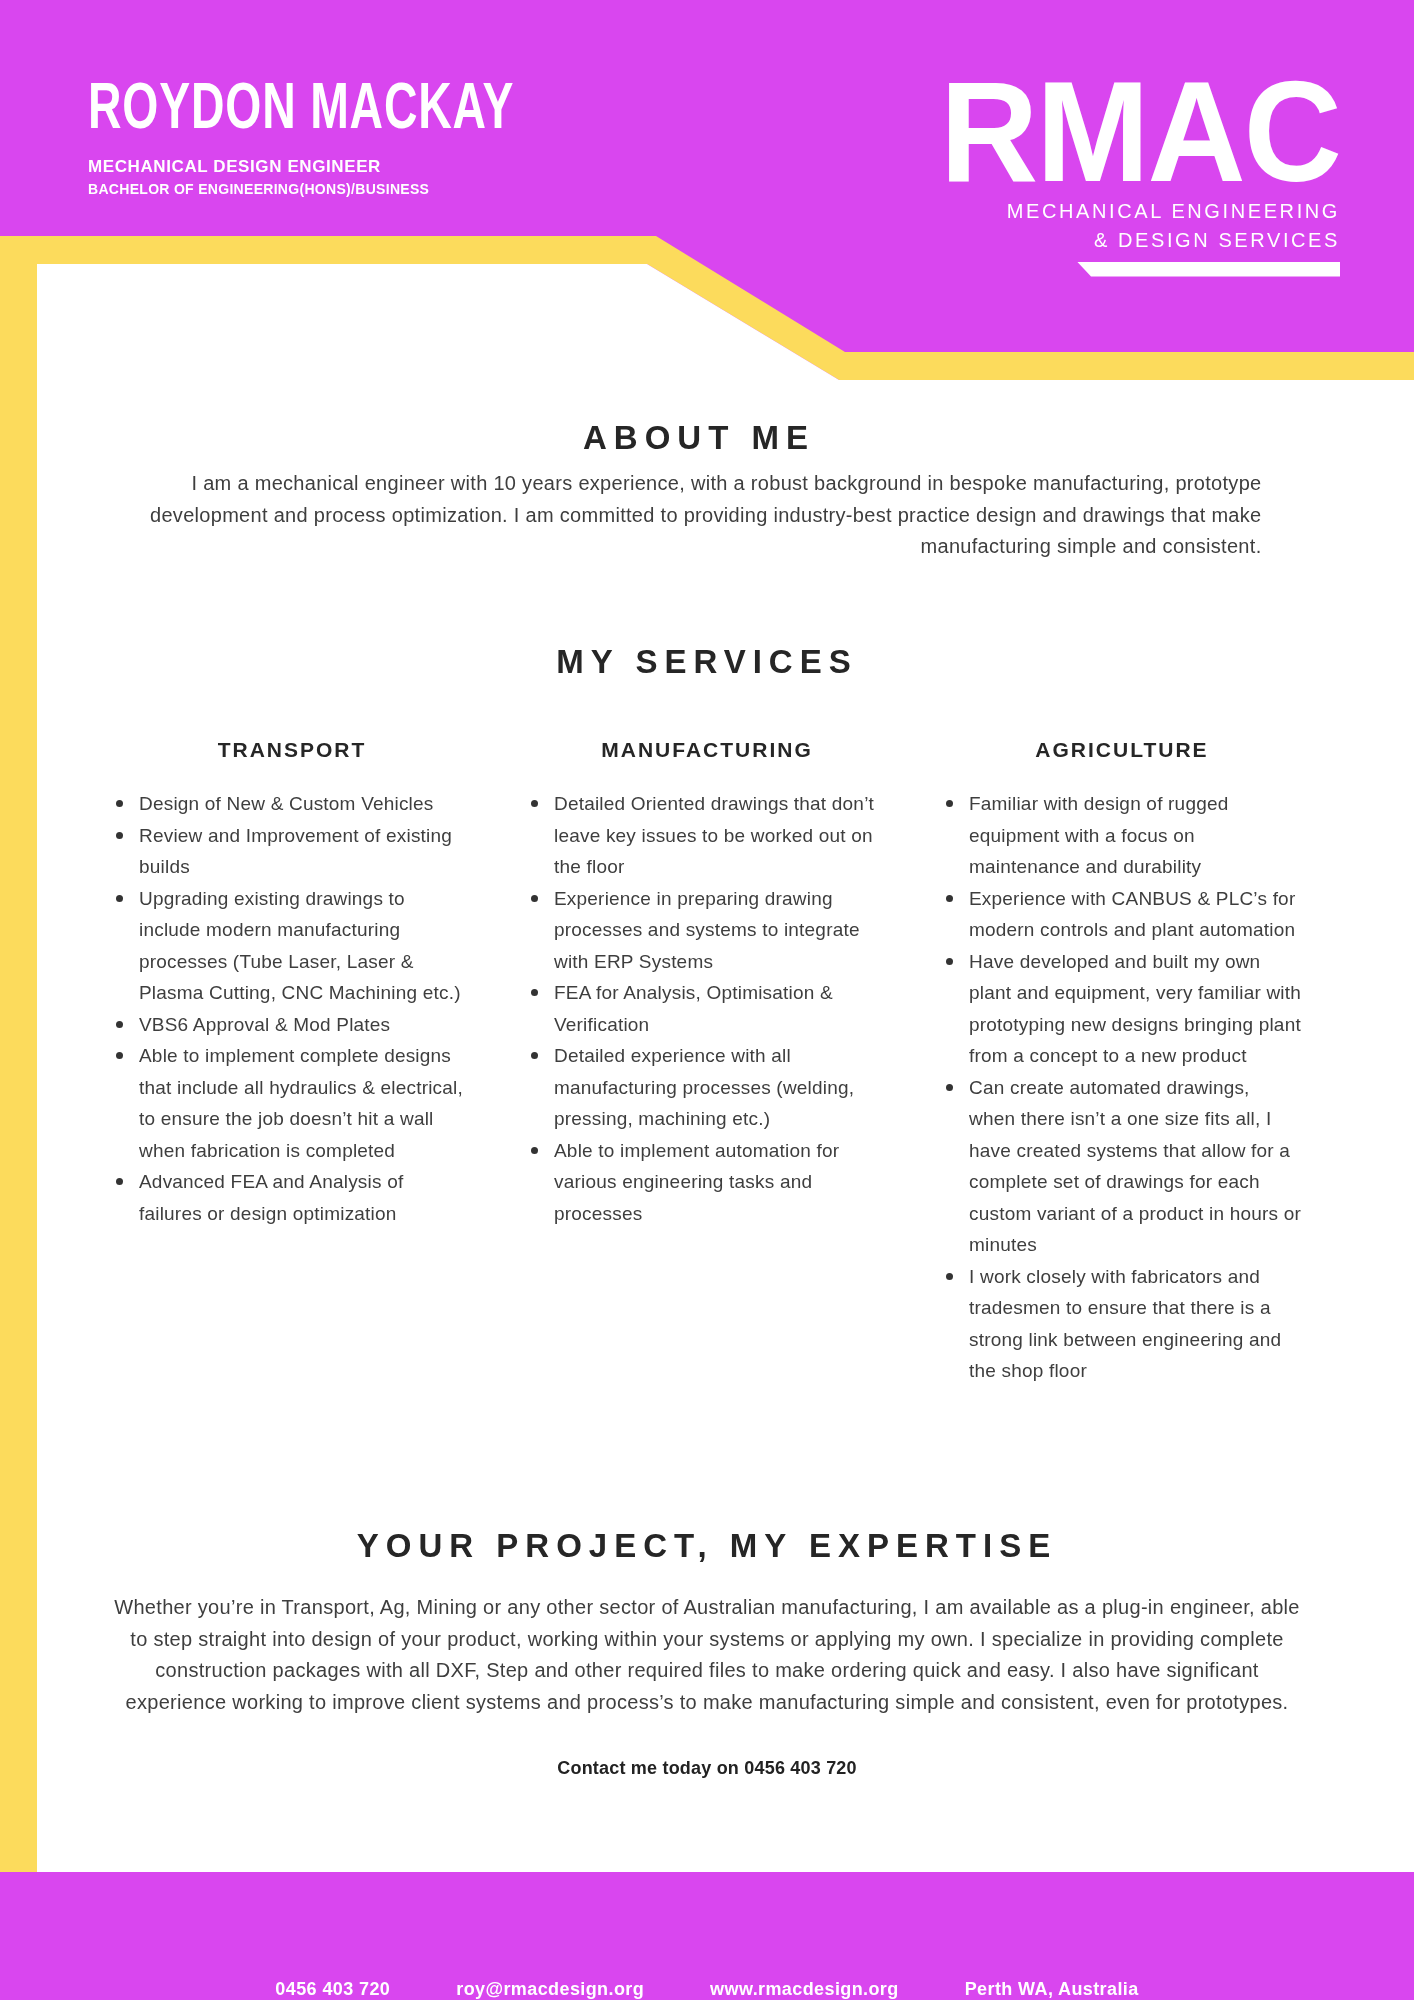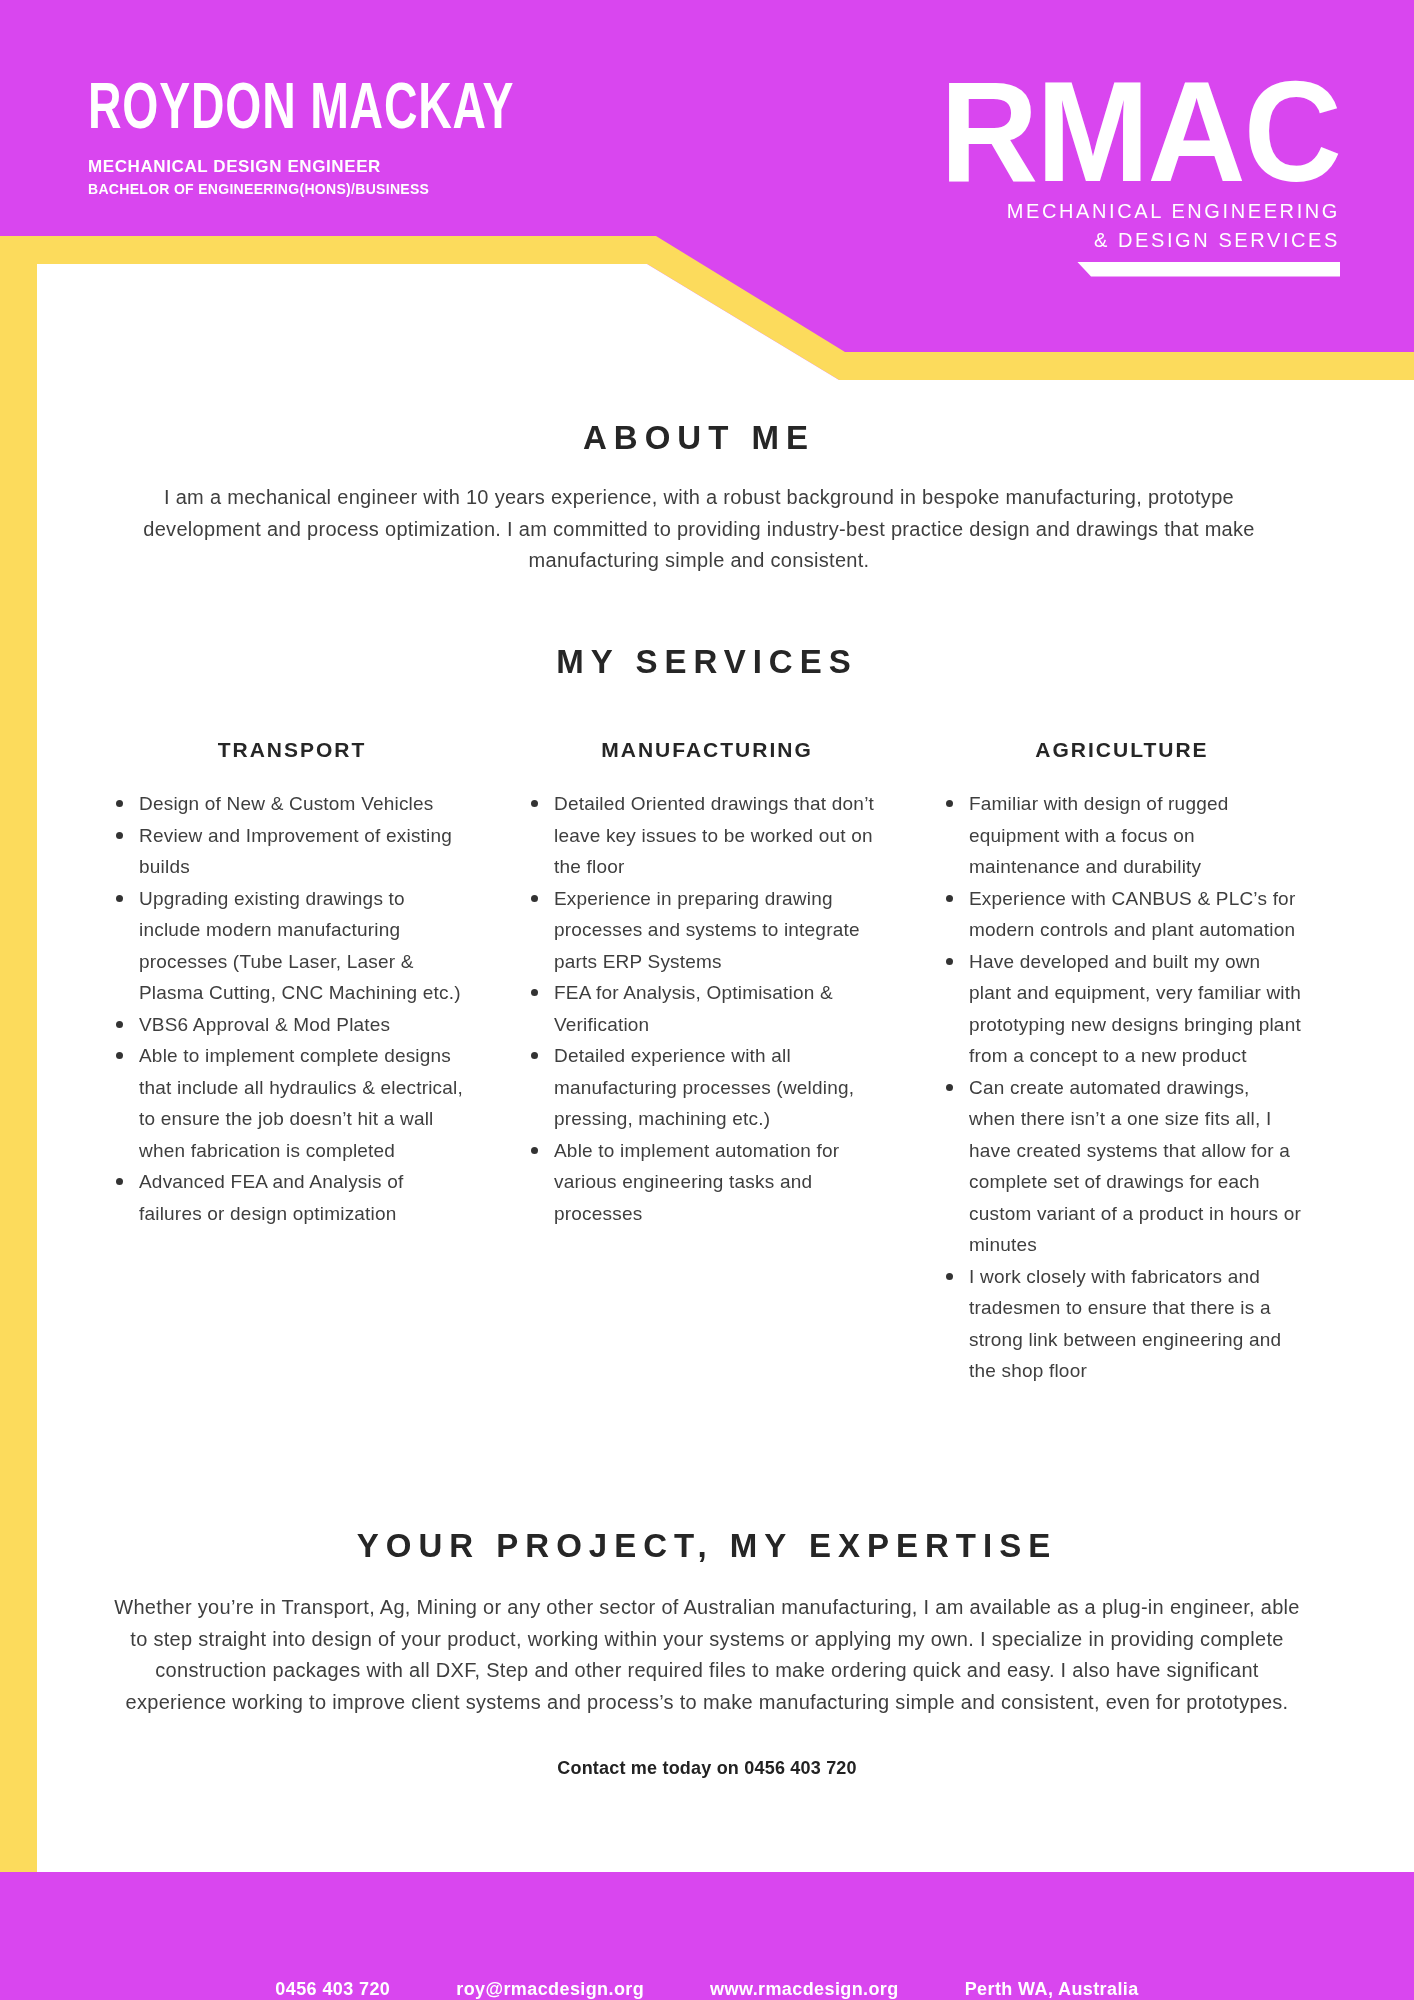--- a/index.html
+++ b/index.html
@@ -58,21 +58,21 @@
 
   
   .section-title {
     text-align:center; font-size:33px; font-weight:700;
     letter-spacing:7px; color:#262626; line-height:1.1;
   }
   .body-text { color:#3e3e3e; font-size:20px; line-height:31.5px; letter-spacing:0.3px; }
 
   
   .about { position:absolute; left:0; right:16px; top:420px; text-align:center; }
-  .about-body { max-width:1125px; margin:26px auto 0; }
+  .about-body { max-width:1125px; margin:12px auto 0;text-align:right; }
 
   
   .services { position:absolute; left:0; right:0; top:644px; }
   .svc-columns {
     display:flex; gap:57px; padding:0 113px; margin-top:58px; text-align:left;
   }
   .svc-col { flex:1; min-width:0; }
   .svc-head {
     text-align:center; font-size:21px; font-weight:700;
     letter-spacing:2px; color:#262626; margin-bottom:26px;
@@ -140,21 +140,21 @@
               <li>VBS6 Approval &amp; Mod Plates</li>
               <li>Able to implement complete designs that include all hydraulics &amp; electrical, to ensure the job doesn’t hit a wall when fabrication is completed</li>
               <li>Advanced FEA and Analysis of failures or design optimization</li>
             </ul>
   </div>
 
   <div class="svc-col">
     <h3 class="svc-head">MANUFACTURING</h3>
     <ul class="svc-list">
               <li>Detailed Oriented drawings that don’t leave key issues to be worked out on the floor</li>
-              <li>Experience in preparing drawing processes and systems to integrate parts ERP Systems</li>
+              <li>Experience in preparing drawing processes and systems to integrate with ERP Systems</li>
               <li>FEA for Analysis, Optimisation &amp; Verification</li>
               <li>Detailed experience with all manufacturing processes (welding, pressing, machining etc.)</li>
               <li>Able to implement automation for various engineering tasks and processes</li>
             </ul>
   </div>
 
   <div class="svc-col">
     <h3 class="svc-head">AGRICULTURE</h3>
     <ul class="svc-list">
               <li>Familiar with design of rugged equipment with a focus on maintenance and durability</li>

